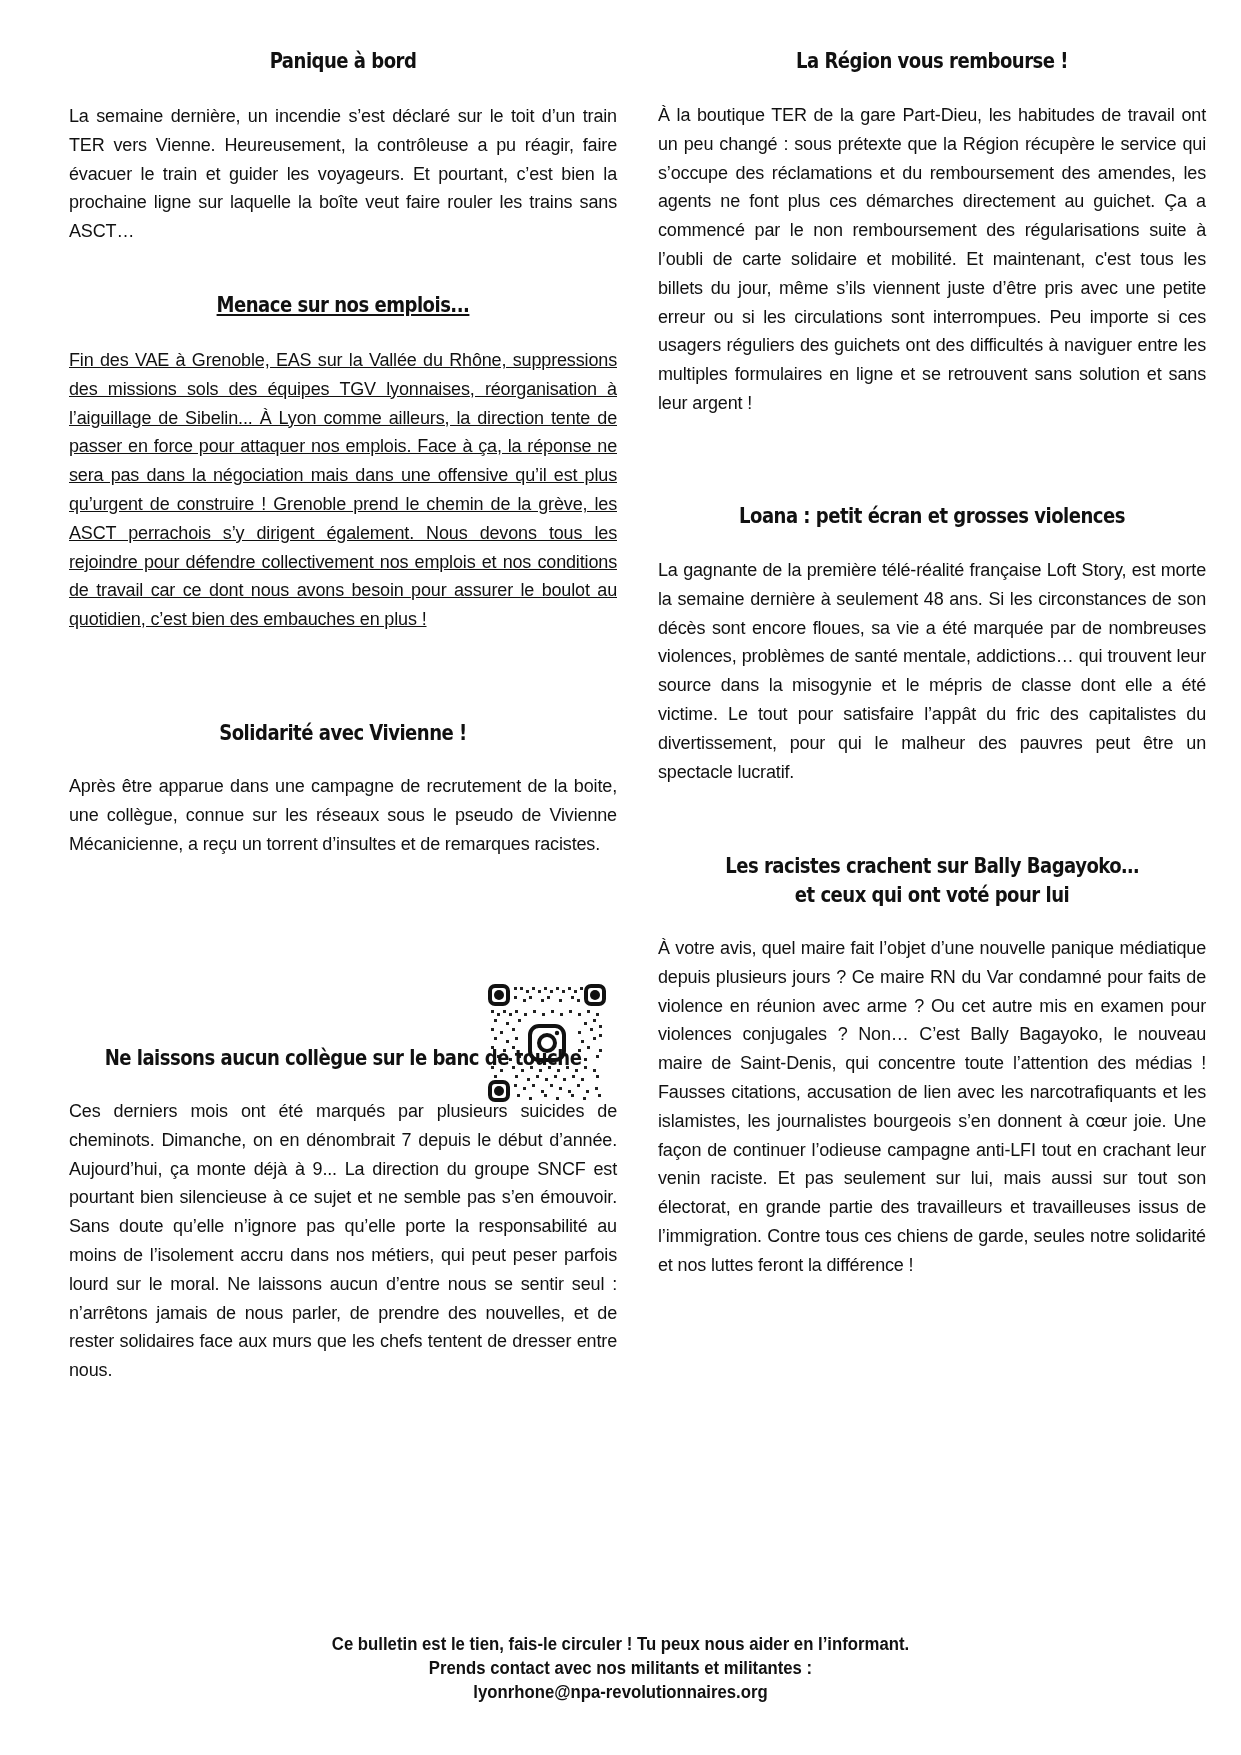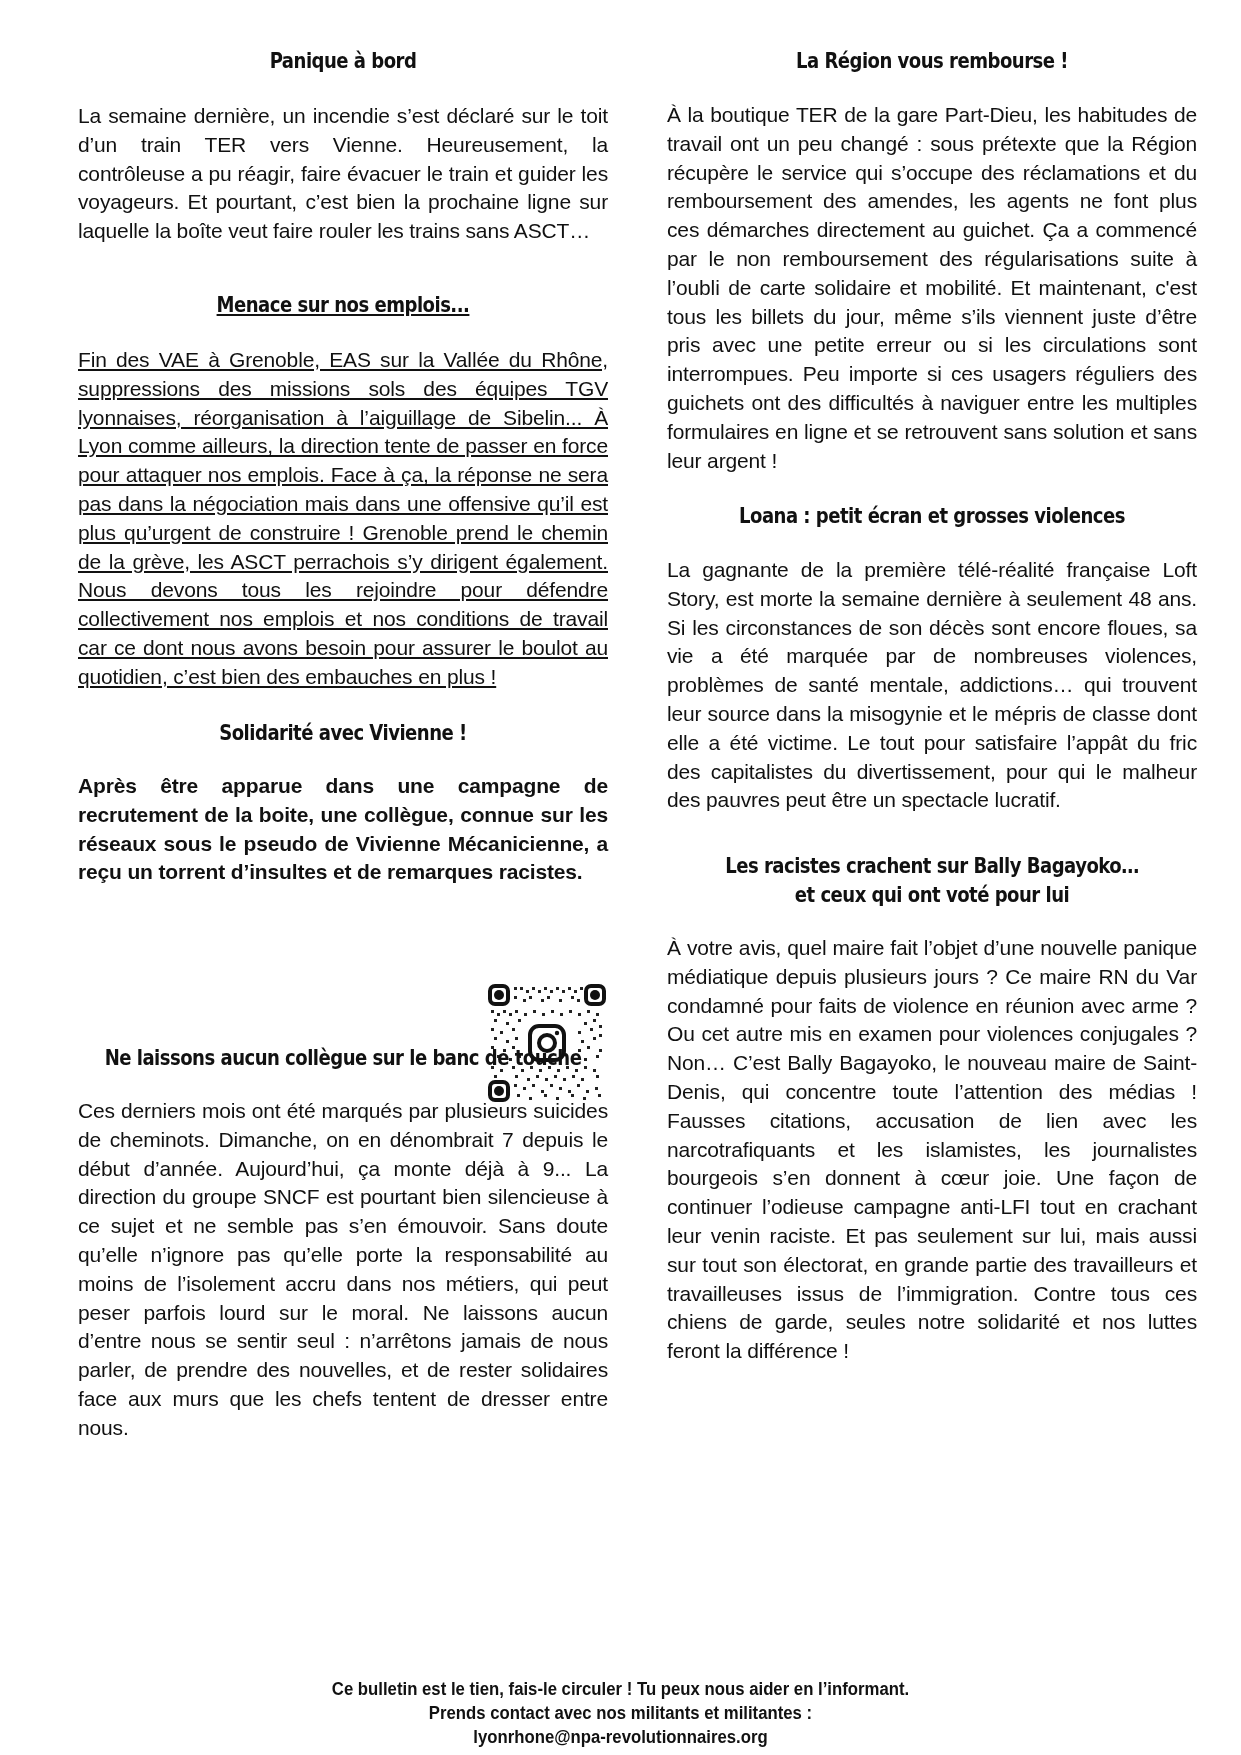--- a/index.html
+++ b/index.html
@@ -9,48 +9,48 @@
   .col-left { left: 45px; width: 564px; }
   .col-right { left: 634px; width: 564px; }
   .section { position: absolute; left: 16px; width: 100%; }
   h2.title {
     margin: 0; text-align: center;
     font-family: "DejaVu Sans", "Liberation Sans", sans-serif;
     font-weight: bold; font-size: 21px; letter-spacing: -0.6px;
     transform: scaleX(0.86); transform-origin: center; line-height: 26px;
   }
   p.body {
-    margin: 17px; text-align: justify;
+    margin: 8px; text-align: justify;
     font-family: "Liberation Sans", sans-serif;
-    font-size: 21px; line-height: 28.8px; letter-spacing: -0.15px;
+    font-size: 18px; line-height: 28.8px; letter-spacing: -0.15px;
   }
   .qr-wrap { position: absolute; }
   .qr-text { width: 375px; }
   .footer { position: absolute; left: 0; width: 1241px; top: 1632px; text-align: center;
-            font-family: "Liberation Sans", sans-serif; font-weight: bold; font-size: 18px; line-height: 24px; margin-top: 45px; }
+            font-family: "Liberation Sans", sans-serif; font-weight: bold; font-size: 18px; line-height: 24px; }
   .footer div { transform: scaleX(0.93); }
 </style>
 </head>
 <body>
 
 <div class="col col-left">
 
   <div class="section" style="top:48px;">
     <h2 class="title">Panique à bord</h2>
     <p class="body" style="margin-top:28px;">La semaine dernière, un incendie s’est déclaré sur le toit d’un train TER vers Vienne. Heureusement, la contrôleuse a pu réagir, faire évacuer le train et guider les voyageurs. Et pourtant, c’est bien la prochaine ligne sur laquelle la boîte veut faire rouler les trains sans ASCT…</p>
   </div>
 
   <div class="section" style="top:292px;text-decoration:underline;">
     <h2 class="title">Menace sur nos emplois...</h2>
     <p class="body" style="margin-top:28px;">Fin des VAE à Grenoble, EAS sur la Vallée du Rhône, suppressions des missions sols des équipes TGV lyonnaises, réorganisation à l’aiguillage de Sibelin... À Lyon comme ailleurs, la direction tente de passer en force pour attaquer nos emplois. Face à ça, la réponse ne sera pas dans la négociation mais dans une offensive qu’il est plus qu’urgent de construire ! Grenoble prend le chemin de la grève, les ASCT perrachois s’y dirigent également. Nous devons tous les rejoindre pour défendre collectivement nos emplois et nos conditions de travail car ce dont nous avons besoin pour assurer le boulot au quotidien, c’est bien des embauches en plus !</p>
   </div>
 
   <div class="section" style="top:720px;">
     <h2 class="title">Solidarité avec Vivienne !</h2>
-    <p class="body" style="margin-top:26px;font-weight:bold;">Après être apparue dans une campagne de recrutement de la boite, une collègue, connue sur les réseaux sous le pseudo de Vivienne Mécanicienne, a reçu un torrent d’insultes et de remarques racistes.</p>
+    <p class="body" style="margin-top:26px;">Après être apparue dans une campagne de recrutement de la boite, une collègue, connue sur les réseaux sous le pseudo de Vivienne Mécanicienne, a reçu un torrent d’insultes et de remarques racistes.</p>
     <div class="qr-wrap" style="left:425px; top:262px;">
       <svg width="122" height="122" viewBox="0 0 122 122">
         <rect x="0" y="0" width="122" height="122" fill="#fff"></rect>
 
         <g fill="none" stroke="#111" stroke-width="4">
           <rect x="4" y="4" width="18" height="18" rx="5"></rect>
           <rect x="100" y="4" width="18" height="18" rx="5"></rect>
           <rect x="4" y="100" width="18" height="18" rx="5"></rect>
         </g>
         <g fill="#111">

